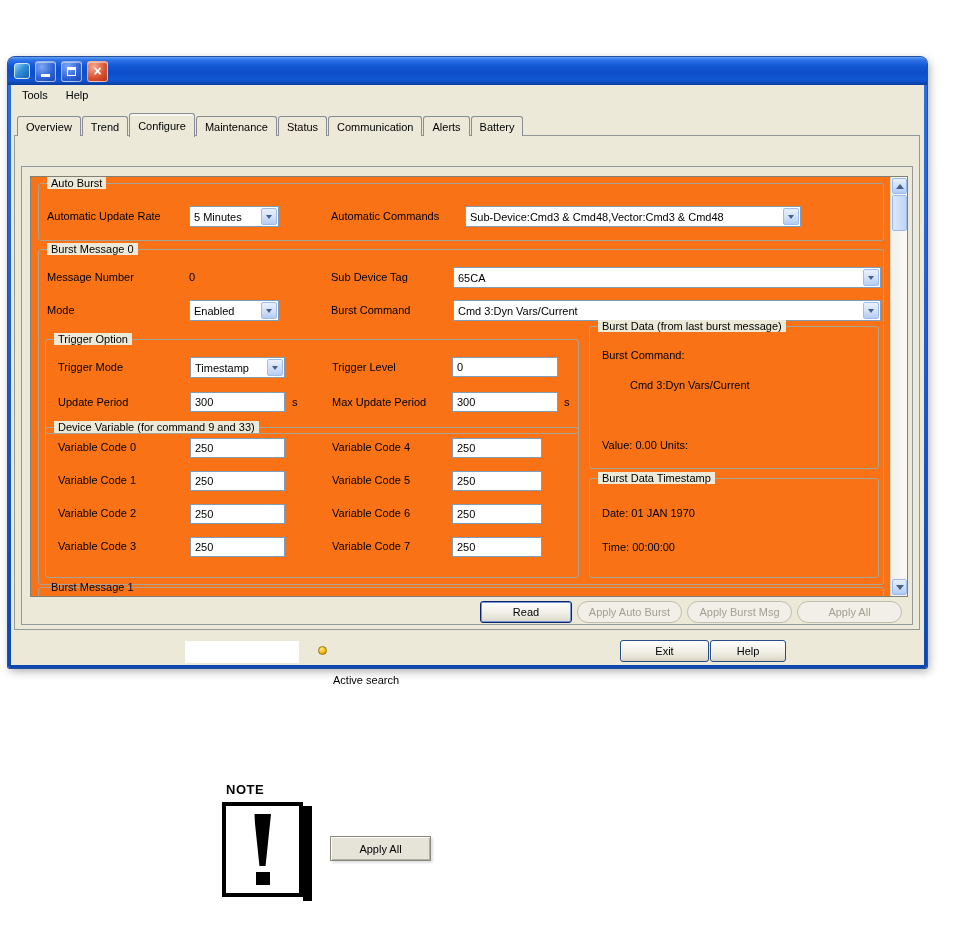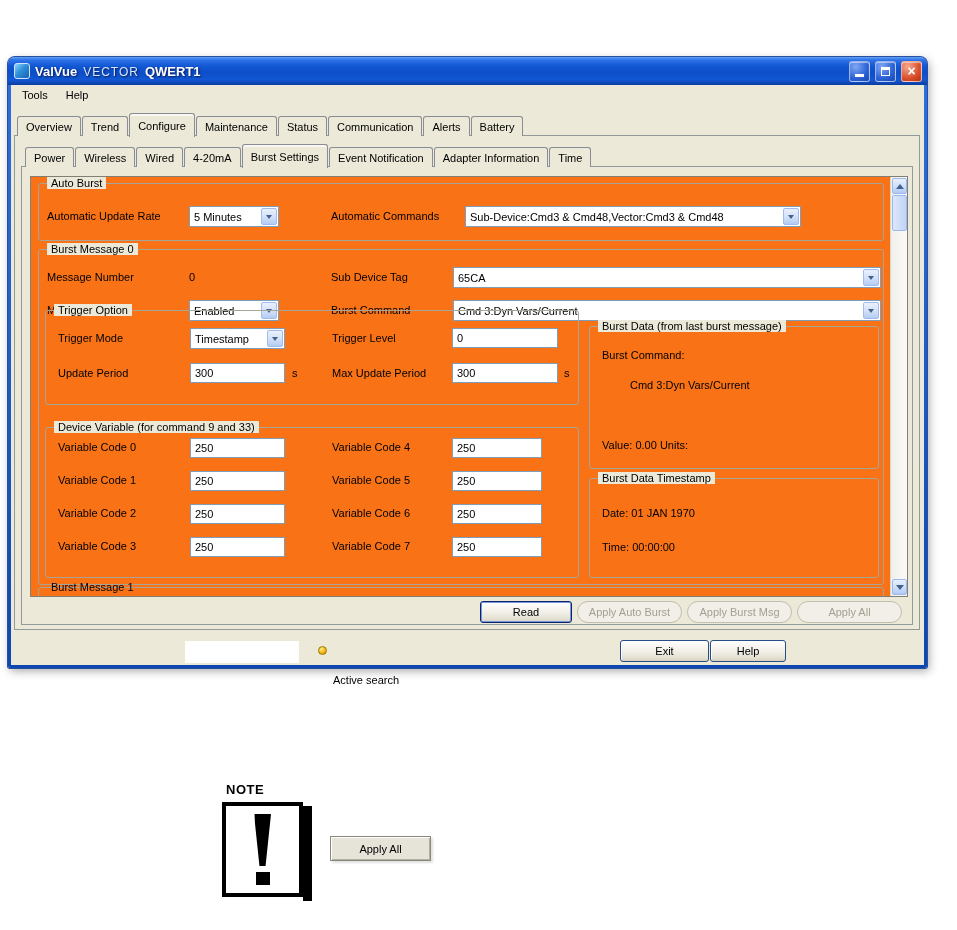--- a/index.html
+++ b/index.html
@@ -119,25 +119,20 @@
     background: #e6e3d8; border: 1px solid #88887b;
     box-shadow: inset 1px 1px 0 #fff, inset -1px -1px 0 #b4b1a2, 2px 2px 2px rgba(0,0,0,.12);
   }
 </style>
 </head>
 <body>
 
 <div class="xp-window">
   <div class="titlebar">
     <div class="app-icon"></div>
-    <div class="title-text">
-      <span>ValVue</span>
-      <span class="title-brand">VECTOR</span>
-      <span>QWERT1</span>
-    </div>
     <div class="tb-btn win">
         <span class="glyph-min"></span>
       </div>
     <div class="tb-btn win">
         <span class="glyph-max"></span>
       </div>
     <div class="tb-btn close">
         <span class="glyph-close">×</span>
       </div>
   </div>
@@ -154,30 +149,20 @@
       <div class="tab">Trend</div>
       <div class="tab selected">Configure</div>
       <div class="tab">Maintenance</div>
       <div class="tab">Status</div>
       <div class="tab">Communication</div>
       <div class="tab">Alerts</div>
       <div class="tab">Battery</div>
     </div>
     <div class="panel" style="left:3px;top:50px;width:906px;height:495px"></div>
 
-    <div class="tabs" style="left:14px;top:60px">
-      <div class="tab">Power</div>
-      <div class="tab">Wireless</div>
-      <div class="tab">Wired</div>
-      <div class="tab">4-20mA</div>
-      <div class="tab selected">Burst Settings</div>
-      <div class="tab">Event Notification</div>
-      <div class="tab">Adapter Information</div>
-      <div class="tab">Time</div>
-    </div>
     <div class="panel" style="left:10px;top:81px;width:892px;height:459px"></div>
 
     <div class="viewport" style="left:19px;top:91px;width:878px;height:421px">
 
       <div class="grp" style="left:7px;top:6px;width:846px;height:58px">
         <span class="grp-title">Auto Burst</span>
         <span class="lbl" style="left:8px;top:26px">Automatic Update Rate</span>
         <div class="combo" style="left:150px;top:22px;width:90px">
           <span class="combo-txt">5 Minutes</span>
           <span class="combo-btn">
@@ -214,21 +199,21 @@
             </span>
         </div>
         <span class="lbl" style="left:292px;top:54px">Burst Command</span>
         <div class="combo" style="left:414px;top:50px;width:428px">
           <span class="combo-txt">Cmd  3:Dyn Vars/Current</span>
           <span class="combo-btn">
               <span class="caret-dn"></span>
             </span>
         </div>
 
-        <div class="grp" style="left:6px;top:60px;width:534px;height:95px">
+        <div class="grp" style="left:6px;top:89px;width:534px;height:95px">
           <span class="grp-title">Trigger Option</span>
           <span class="lbl" style="left:12px;top:21px">Trigger Mode</span>
           <div class="combo" style="left:144px;top:17px;width:95px">
             <span class="combo-txt">Timestamp</span>
             <span class="combo-btn">
                 <span class="caret-dn"></span>
               </span>
           </div>
           <span class="lbl" style="left:286px;top:21px">Trigger Level</span>
           <input class="tinput" style="left: 406px; top: 17px; width: 106px;" readonly="" value="0">

